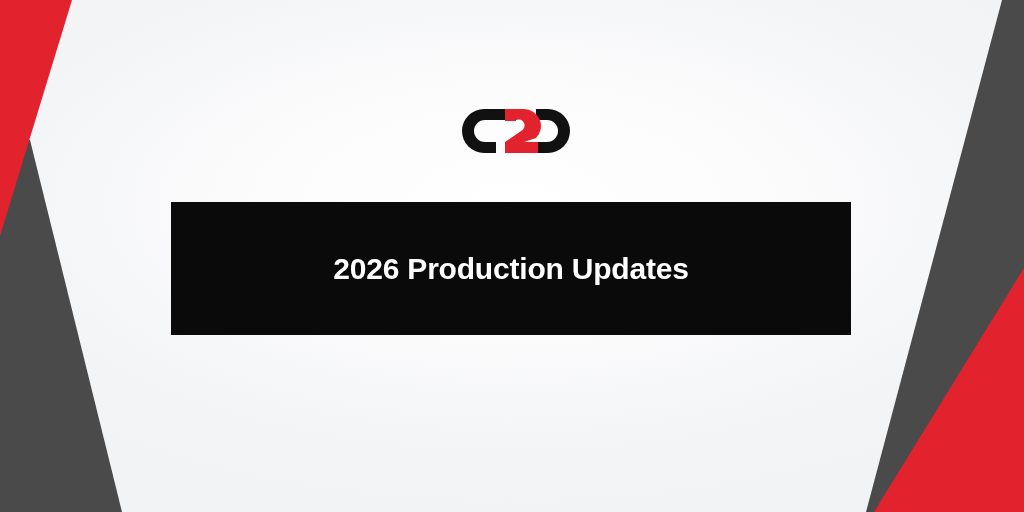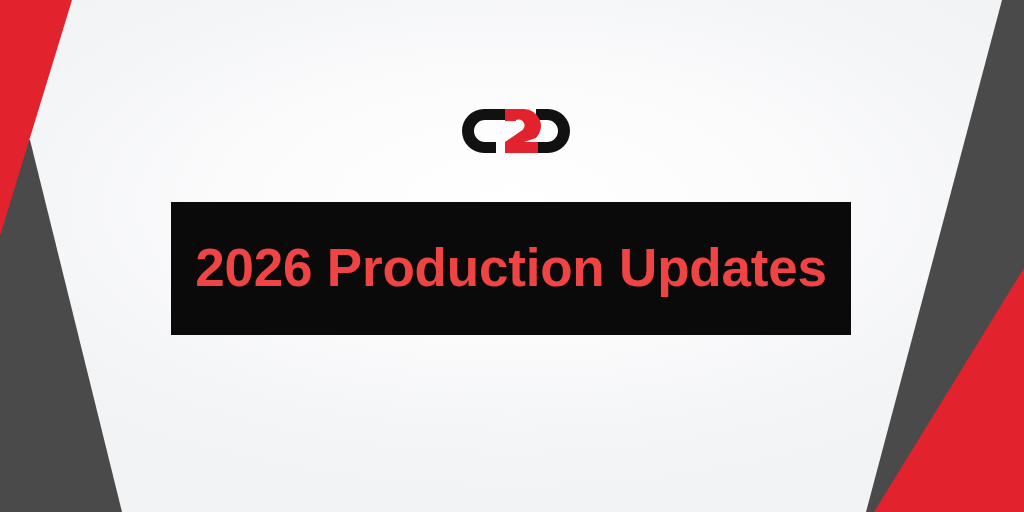--- a/index.html
+++ b/index.html
@@ -50,24 +50,24 @@
     top: 202px;
     width: 680px;
     height: 133px;
     background: #0a0a0b;
     display: flex;
     flex-direction: column;
     align-items: center;
     justify-content: center;
   }
   .title-line {
-    color: #ef4444;
+    color: #ffffff;
     font-family: "Liberation Sans", sans-serif;
     font-weight: bold;
-    font-size: 53px;
+    font-size: 30px;
     line-height: 1.25;
     letter-spacing: -0.2px;
     white-space: nowrap;
     text-align: center;
   }
 </style>
 </head>
 <body>
 
 <div id="banner">

